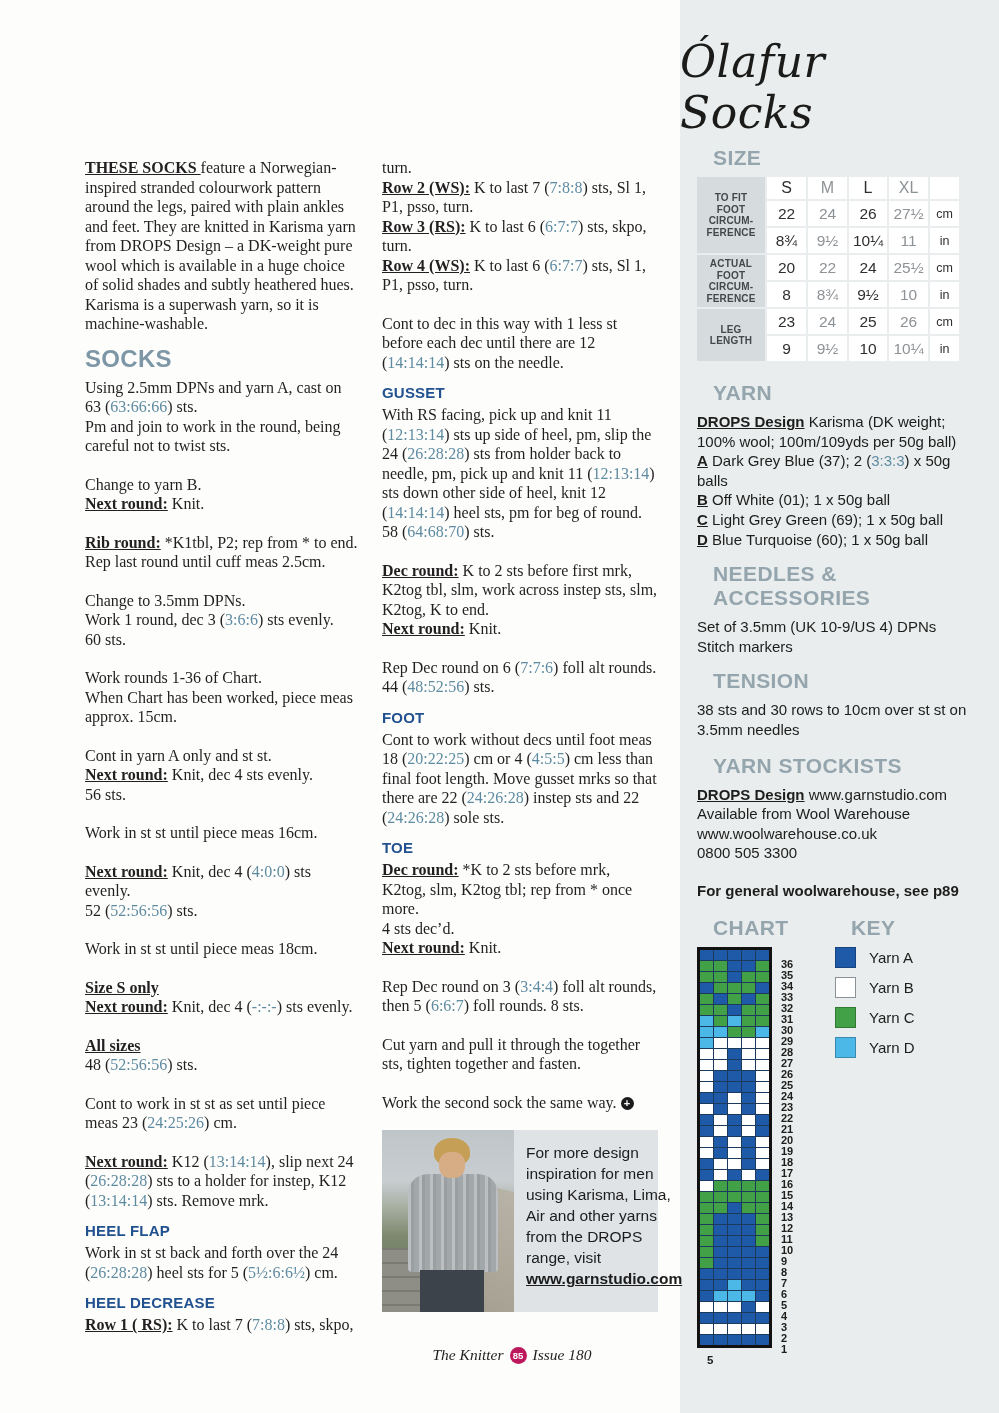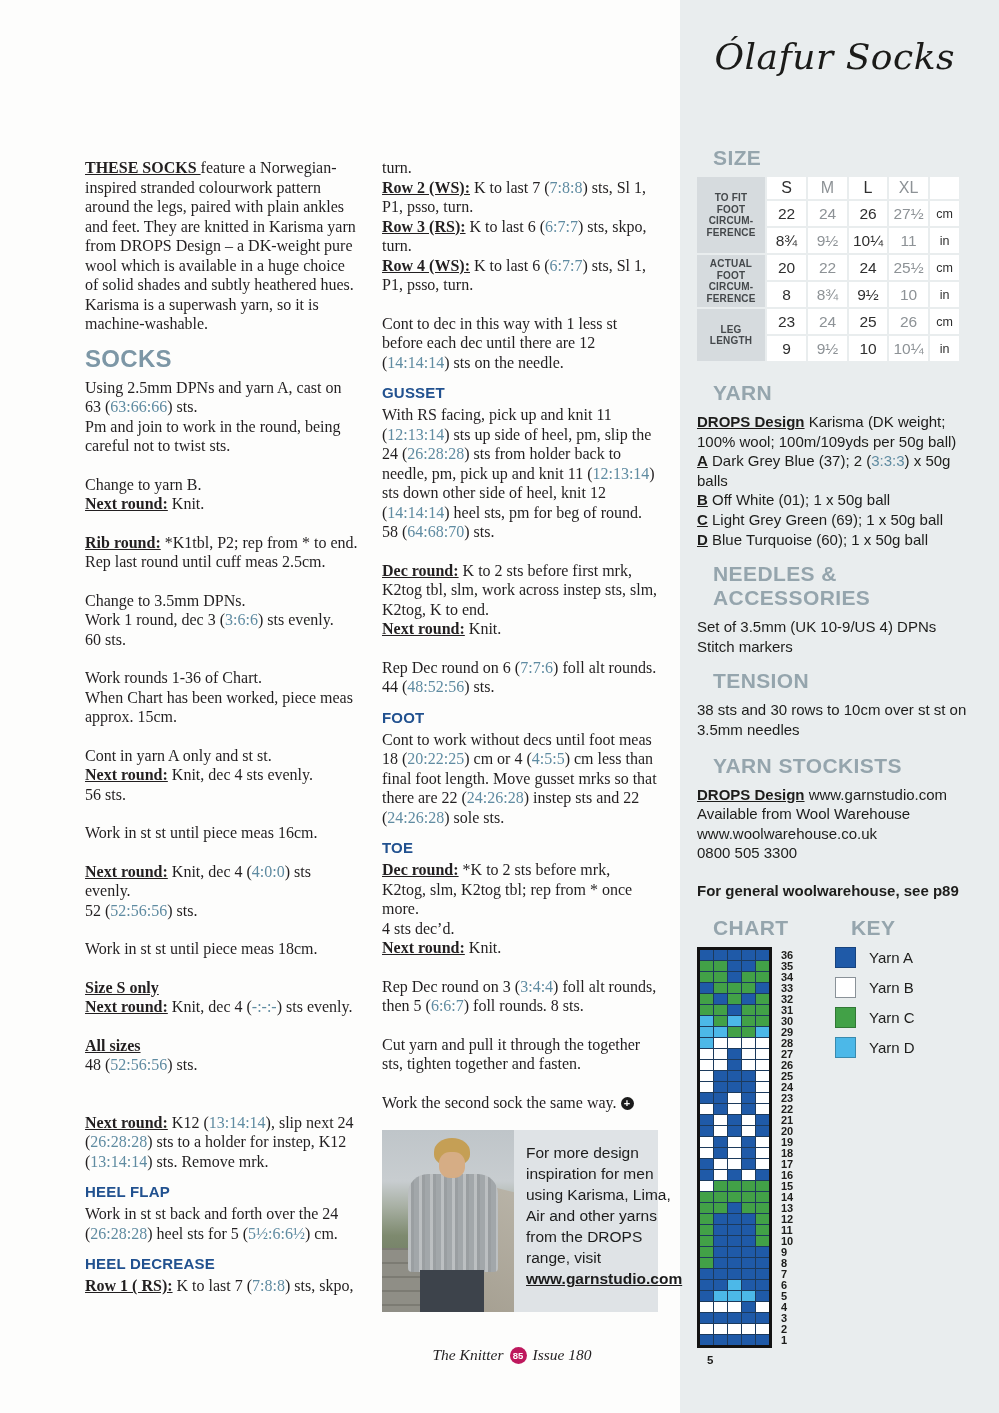--- a/index.html
+++ b/index.html
@@ -2,21 +2,21 @@
 <html><head>
 <meta charset="utf-8">
 <style>
   html,body{margin:0;padding:0;}
   body{width:999px;height:1413px;position:relative;background:#fdfdfc;font-family:"Liberation Serif",serif;color:#221f20;}
   #page{position:absolute;inset:0;overflow:hidden;}
 
   
   #sidebar{position:absolute;left:680px;top:0;width:319px;height:1413px;background:#e9edee;}
   .side-inner{padding:146px 18px 0 17px;}
-  #page-title{position:absolute;right:44px;top:36px;font-family:"DejaVu Serif",serif;font-style:italic;font-size:36px;color:#1b1b19;letter-spacing:.5px;}
+  #page-title{position:absolute;right:44px;top:36px;font-family:"DejaVu Serif",serif;font-style:italic;font-size:44px;color:#1b1b19;letter-spacing:.5px;}
 
   
   .col{position:absolute;top:158px;width:274px;font-size:16px;line-height:19.5px;}
   #col1{left:85px;}
   #col2{left:382px;width:276px;}
   .col p{margin:0;}
   .gap{height:19px;}
   .b{font-weight:bold;text-decoration:underline;}
   .acc{color:#5f8ba1;}
   .h1{font-family:"Liberation Sans",sans-serif;font-weight:bold;font-size:24px;line-height:26px;color:#7d97a6;margin:12px 0 6px;letter-spacing:.3px;}
@@ -37,21 +37,21 @@
   #size-table .muted{color:#8d9296;}
   #size-table .unit{font-size:12.5px;}
   #size-table .lbl{background:#d6dbde;font-size:10px;font-weight:bold;color:#44484b;text-align:center;white-space:pre-line;line-height:11.5px;letter-spacing:.2px;}
 
   
   .ck-row{display:flex;margin-top:16px;}
   .chart-col{width:118px;}
   .chart-wrap{position:relative;}
   #chart-grid{display:grid;grid-template-columns:repeat(5,13px);grid-auto-rows:10px;gap:1px;background:#1c3a5c;border:3px solid #121212;width:69px;}
   #chart-grid div{width:13px;height:10px;}
-  #chart-nums{position:absolute;left:84px;top:3px;font-family:"Liberation Sans",sans-serif;font-weight:bold;font-size:11px;color:#1d1d1b;}
+  #chart-nums{position:absolute;left:84px;top:12px;font-family:"Liberation Sans",sans-serif;font-weight:bold;font-size:11px;color:#1d1d1b;}
   #chart-nums div{height:11px;line-height:10.5px;}
   #chart-stitch{font-family:"Liberation Sans",sans-serif;font-weight:bold;font-size:11.5px;color:#1d1d1b;margin:6px 0 0 10px;}
   .key-col{margin-left:20px;}
   .key-item{display:flex;align-items:center;margin-bottom:9px;}
   .key-swatch{width:21px;height:21px;box-sizing:border-box;border:1px solid rgba(0,0,0,.25);}
   .key-swatch.white{border:1px solid #8a9298;}
   .key-label{font-family:"Liberation Sans",sans-serif;font-size:15px;color:#1d1d1b;margin-left:13px;}
 
   
   #promo{position:absolute;left:382px;top:1130px;width:276px;height:182px;background:#dfe3e6;display:flex;}
@@ -439,20 +439,21 @@
       <p><span>52 (</span><span class="acc">52:56:56</span><span>) sts.</span></p>
       <div class="gap"></div>
       <p><span>Work in st st until piece meas 18cm.</span></p>
       <div class="gap"></div>
       <p><span class="b">Size S only</span></p>
       <p><span class="b">Next round:</span><span> Knit, dec 4 (</span><span class="acc">-:-:-</span><span>) sts evenly.</span></p>
       <div class="gap"></div>
       <p><span class="b">All sizes</span></p>
       <p><span>48 (</span><span class="acc">52:56:56</span><span>) sts.</span></p>
       <div class="gap"></div>
+      <p><span>Cont to work in st st as set until piece meas 23 (</span><span class="acc">24:25:26</span><span>) cm.</span></p>
       <div class="gap"></div>
       <p><span class="b">Next round:</span><span> K12 (</span><span class="acc">13:14:14</span><span>), slip next 24 (</span><span class="acc">26:28:28</span><span>) sts to a holder for instep, K12 (</span><span class="acc">13:14:14</span><span>) sts. Remove mrk.</span></p>
       <h3 class="h2">HEEL FLAP</h3>
       <p><span>Work in st st back and forth over the 24 (</span><span class="acc">26:28:28</span><span>) heel sts for 5 (</span><span class="acc">5½:6:6½</span><span>) cm.</span></p>
       <h3 class="h2">HEEL DECREASE</h3>
       <p><span class="b">Row 1 ( RS):</span><span> K to last 7 (</span><span class="acc">7:8:8</span><span>) sts, skpo,</span></p>
     </div>
   <div id="col2" class="col">
       <p><span>turn.</span></p>
       <p><span class="b">Row 2 (WS):</span><span> K to last 7 (</span><span class="acc">7:8:8</span><span>) sts, Sl 1, P1, psso, turn.</span></p>

